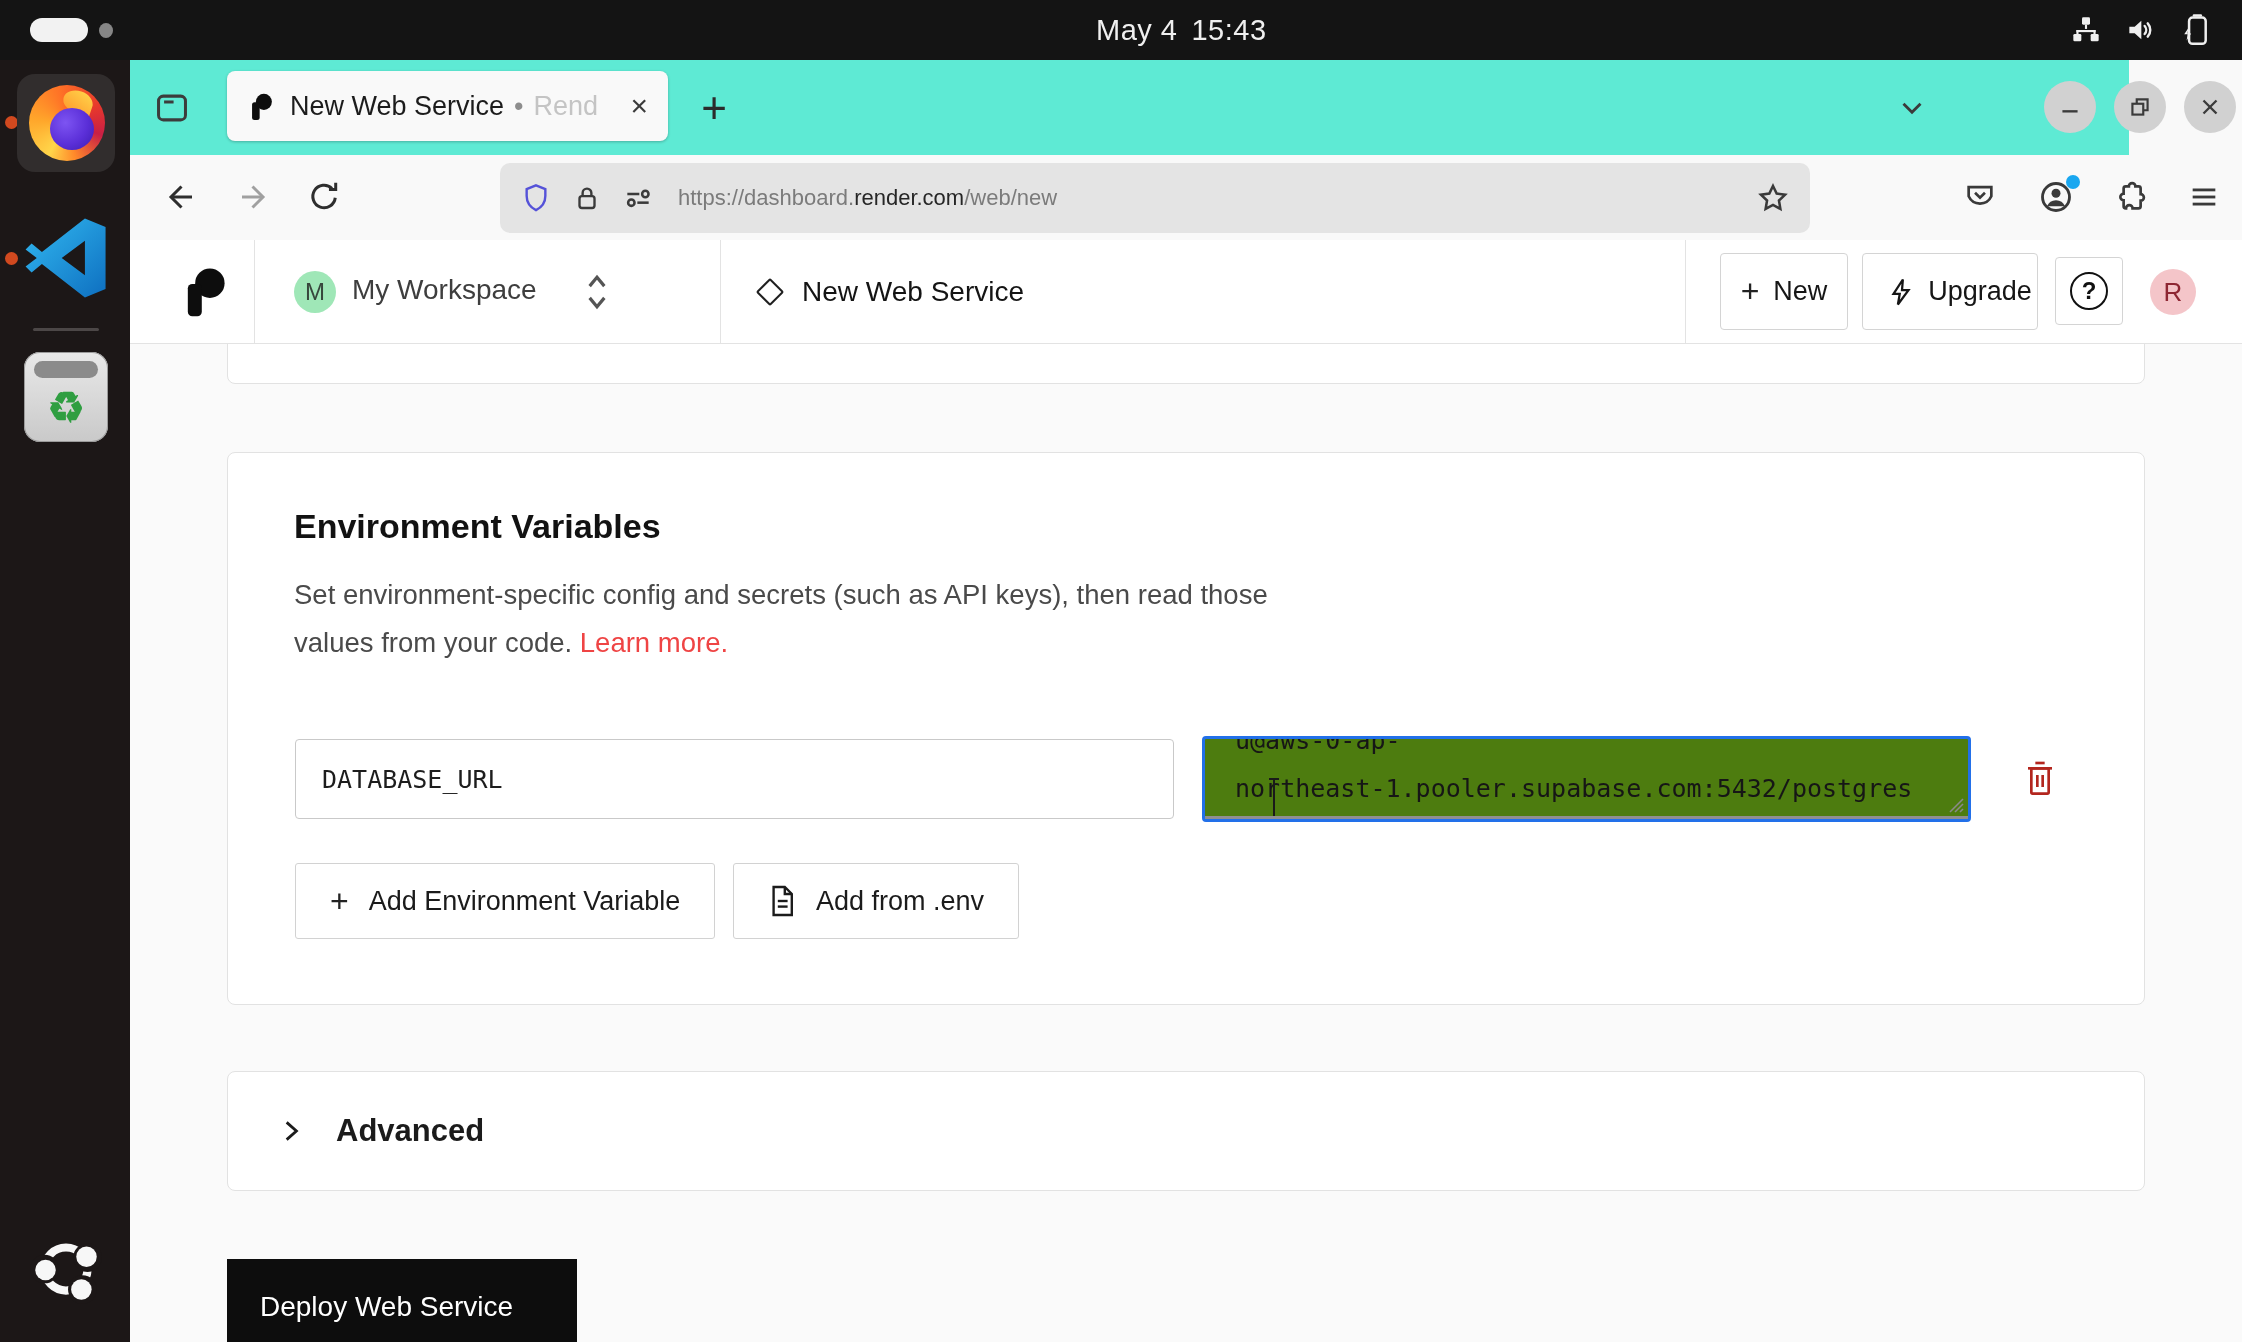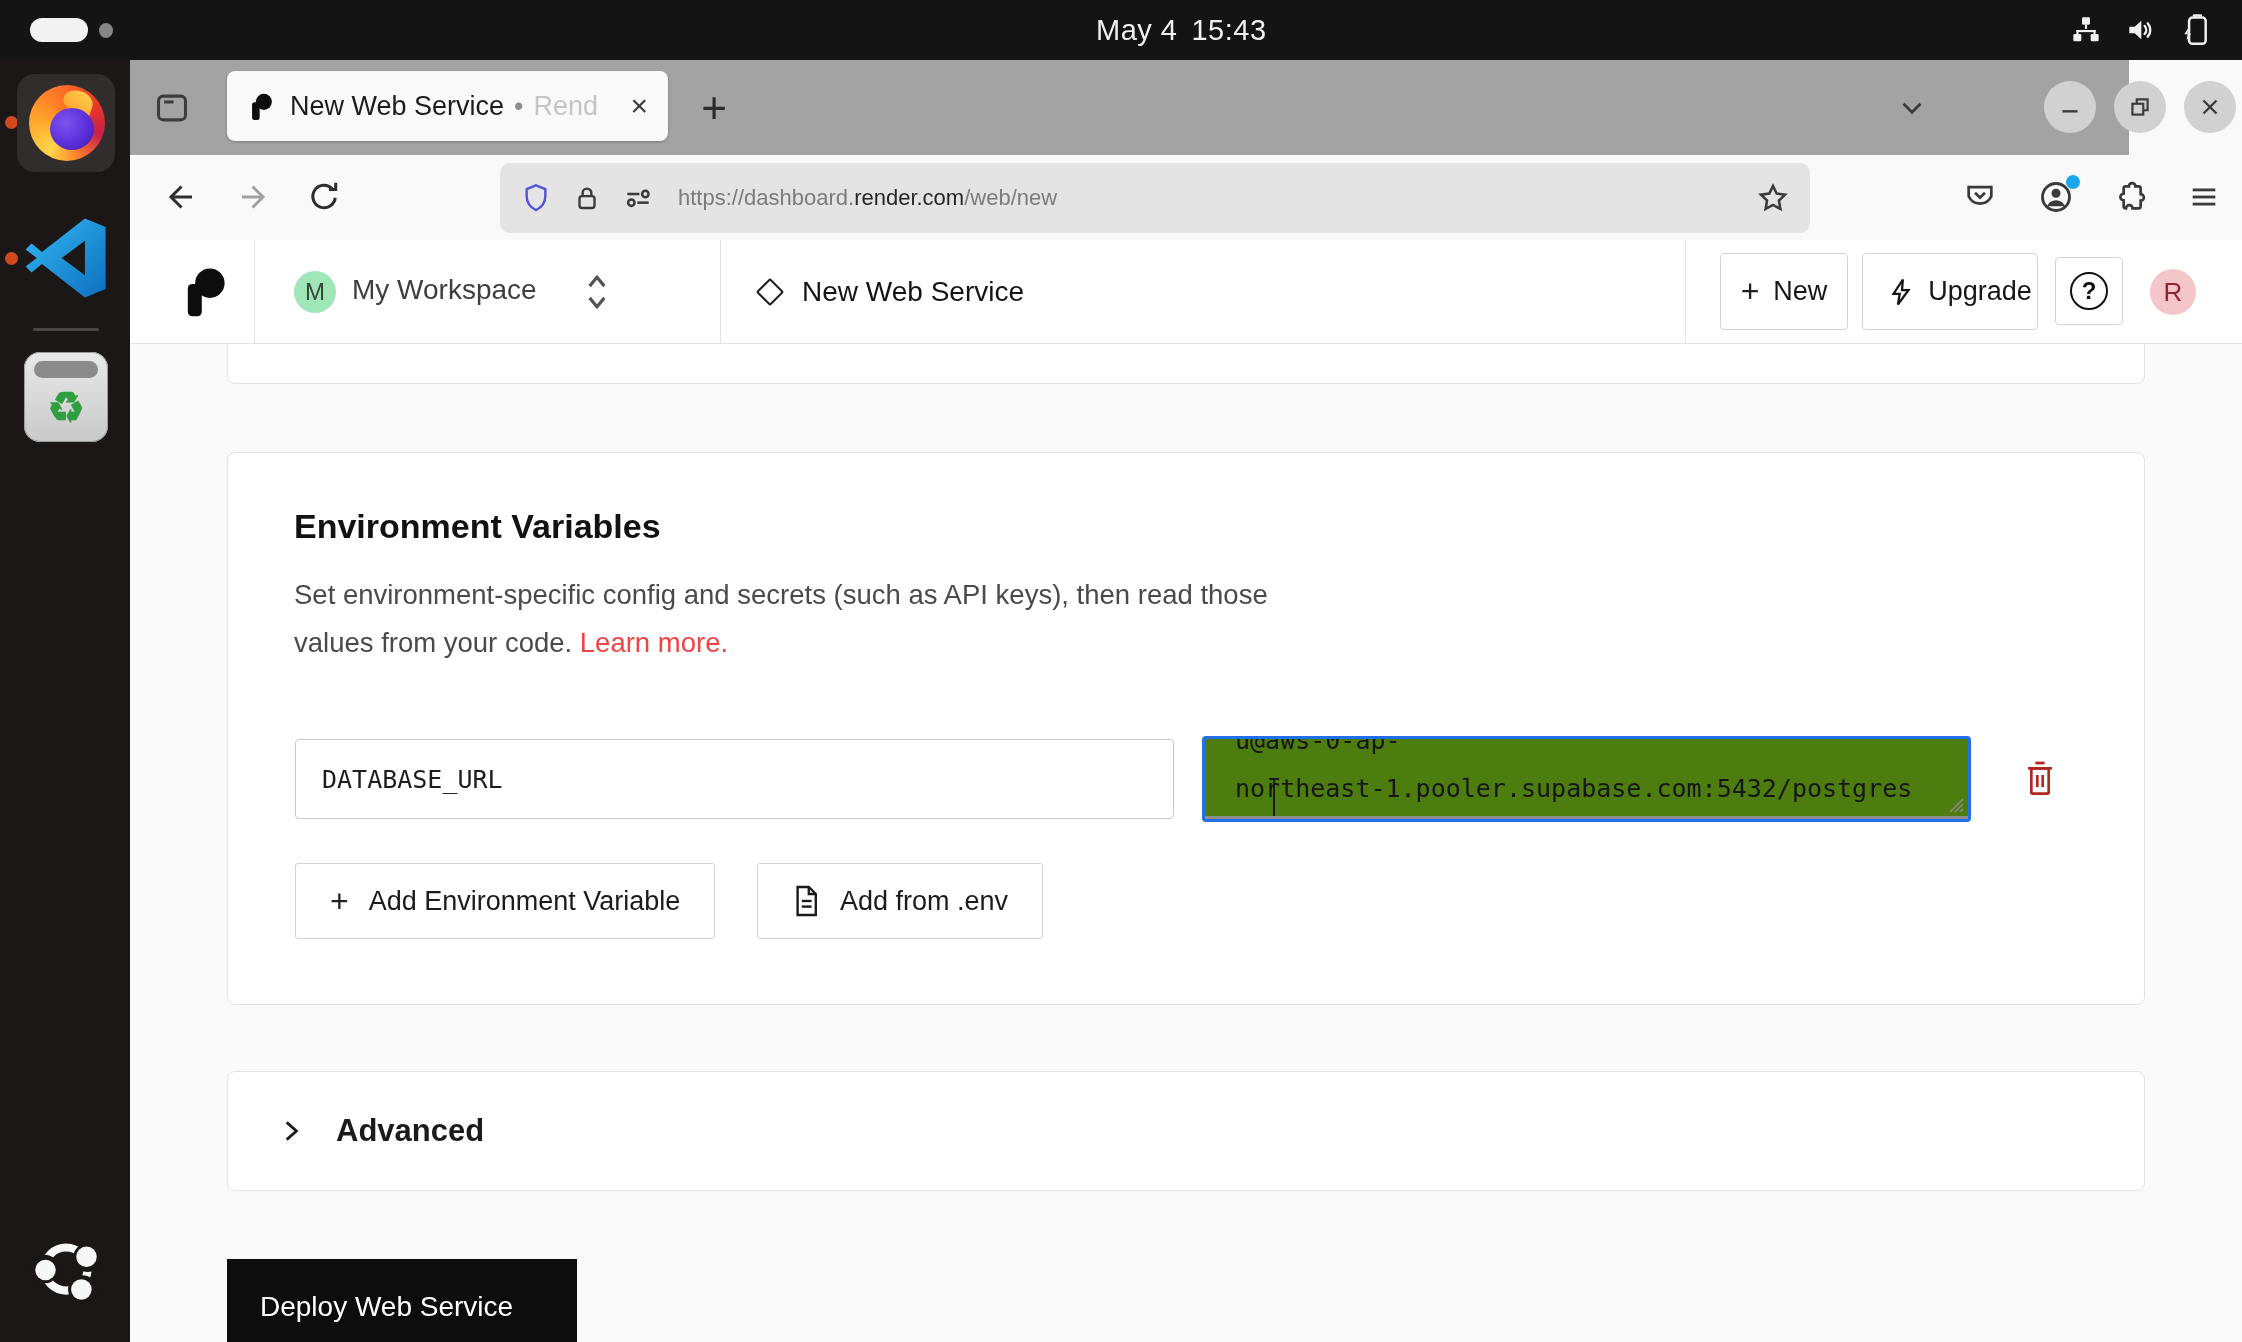--- a/index.html
+++ b/index.html
@@ -32,21 +32,21 @@
   .dock-trash { position:absolute; left:24px; top:292px; width:84px; height:90px; border-radius:16px;
                 background:linear-gradient(180deg,#e9e9e9,#c9c9c9); box-shadow:inset 0 0 0 1px #9b9b9b; }
   .trash-lid { position:absolute; left:10px; top:9px; width:64px; height:17px; border-radius:9px; background:#8b8b8b; }
   .trash-recycle { position:absolute; left:0; right:0; top:30px; text-align:center; font-size:42px; line-height:52px; color:#2f9e41; font-weight:bold; }
   .dock-ubuntu { position:absolute; left:25px; bottom:32px; width:82px; height:82px; }
 
   
   .fx { position:absolute; left:130px; top:60px; width:2112px; height:1282px; background:#f9f9f9; }
 
   
-  .tabbar { position:absolute; left:0; top:0; width:1999px; height:95px; background:#a3a3a3; }
+  .tabbar { position:absolute; left:0; top:0; width:1999px; height:95px; background:#5eead4; }
   .fxview-btn { position:absolute; left:18px; top:24px; width:48px; height:48px; border-radius:8px; display:flex; align-items:center; justify-content:center; }
   .tab { position:absolute; left:97px; top:11px; width:441px; height:70px; background:#f9f9f9; border-radius:8px;
          box-shadow:0 1px 3px rgba(0,0,0,.25); display:flex; align-items:center; padding:0 20px; }
   .tab-favicon { width:27px; height:27px; flex:0 0 auto; }
   .tab-title { margin-left:16px; font-size:27px; color:#1c1c1c; white-space:nowrap; overflow:hidden; }
   .tab-sep { color:#8d8d8d; margin:0 10px; }
   .tab-trunc { color:#c4c4c4; }
   .tab-close { margin-left:auto; font-size:30px; color:#3b3b3b; line-height:1; }
   .newtab-btn { position:absolute; left:558px; top:22px; width:52px; height:52px; border-radius:8px;
                 font-size:44px; font-weight:300; color:#2b2b2b; display:flex; align-items:center; justify-content:center; }
@@ -106,21 +106,21 @@
                      font-family:"DejaVu Sans Mono", monospace; font-size:25px; color:#161616; }
   .vline1 { position:absolute; left:30px; top:-20px; line-height:44px; white-space:nowrap; }
   .vline2 { position:absolute; left:30px; top:28px; line-height:44px; white-space:nowrap; }
   .env-value-bottom { position:absolute; left:0; right:0; bottom:0; height:3px; background:#8f8f8f; }
   .resize-handle { position:absolute; right:3px; bottom:5px; }
   .text-cursor { position:absolute; left:60px; top:38px; }
   .row-trash-btn { position:absolute; left:1786px; top:300px; width:52px; height:52px; display:flex; align-items:center; justify-content:center; }
   .env-btn { position:absolute; top:410px; height:76px; border:1.5px solid #d2d2d2; border-radius:3px; background:#fff;
              display:flex; align-items:center; gap:20px; font-size:27px; color:#1b1b1b; padding:0 34px; }
   .btn-addvar { left:67px; }
-  .btn-addenv { left:529px; }
+  .btn-addenv { left:505px; }
   .plus-glyph { font-size:32px; font-weight:300; color:#222; }
   .card-advanced { top:727px; height:120px; display:flex; align-items:center; padding-left:50px; gap:32px; }
   .adv-label { font-size:31px; font-weight:700; color:#1b1b1b; }
   .deploy-btn { position:absolute; left:97px; top:915px; width:350px; height:95px; background:#0d0d0d; color:#fff;
                 font-size:28px; display:flex; align-items:center; padding-left:33px; }
 
   svg { display:block; }
 </style>
 </head>
 <body>

